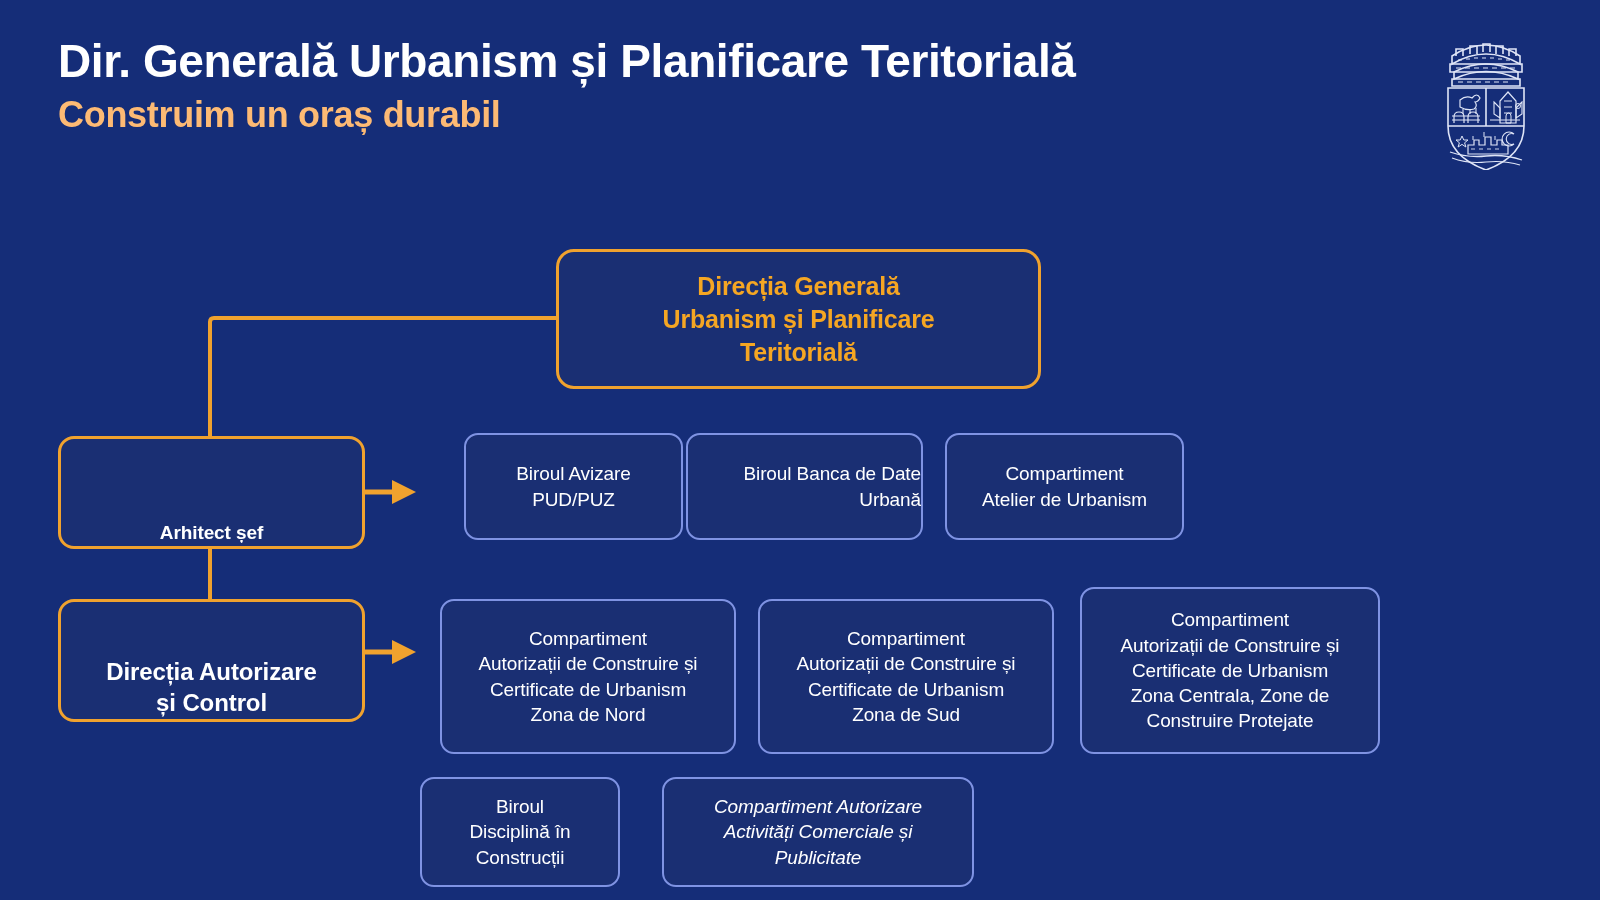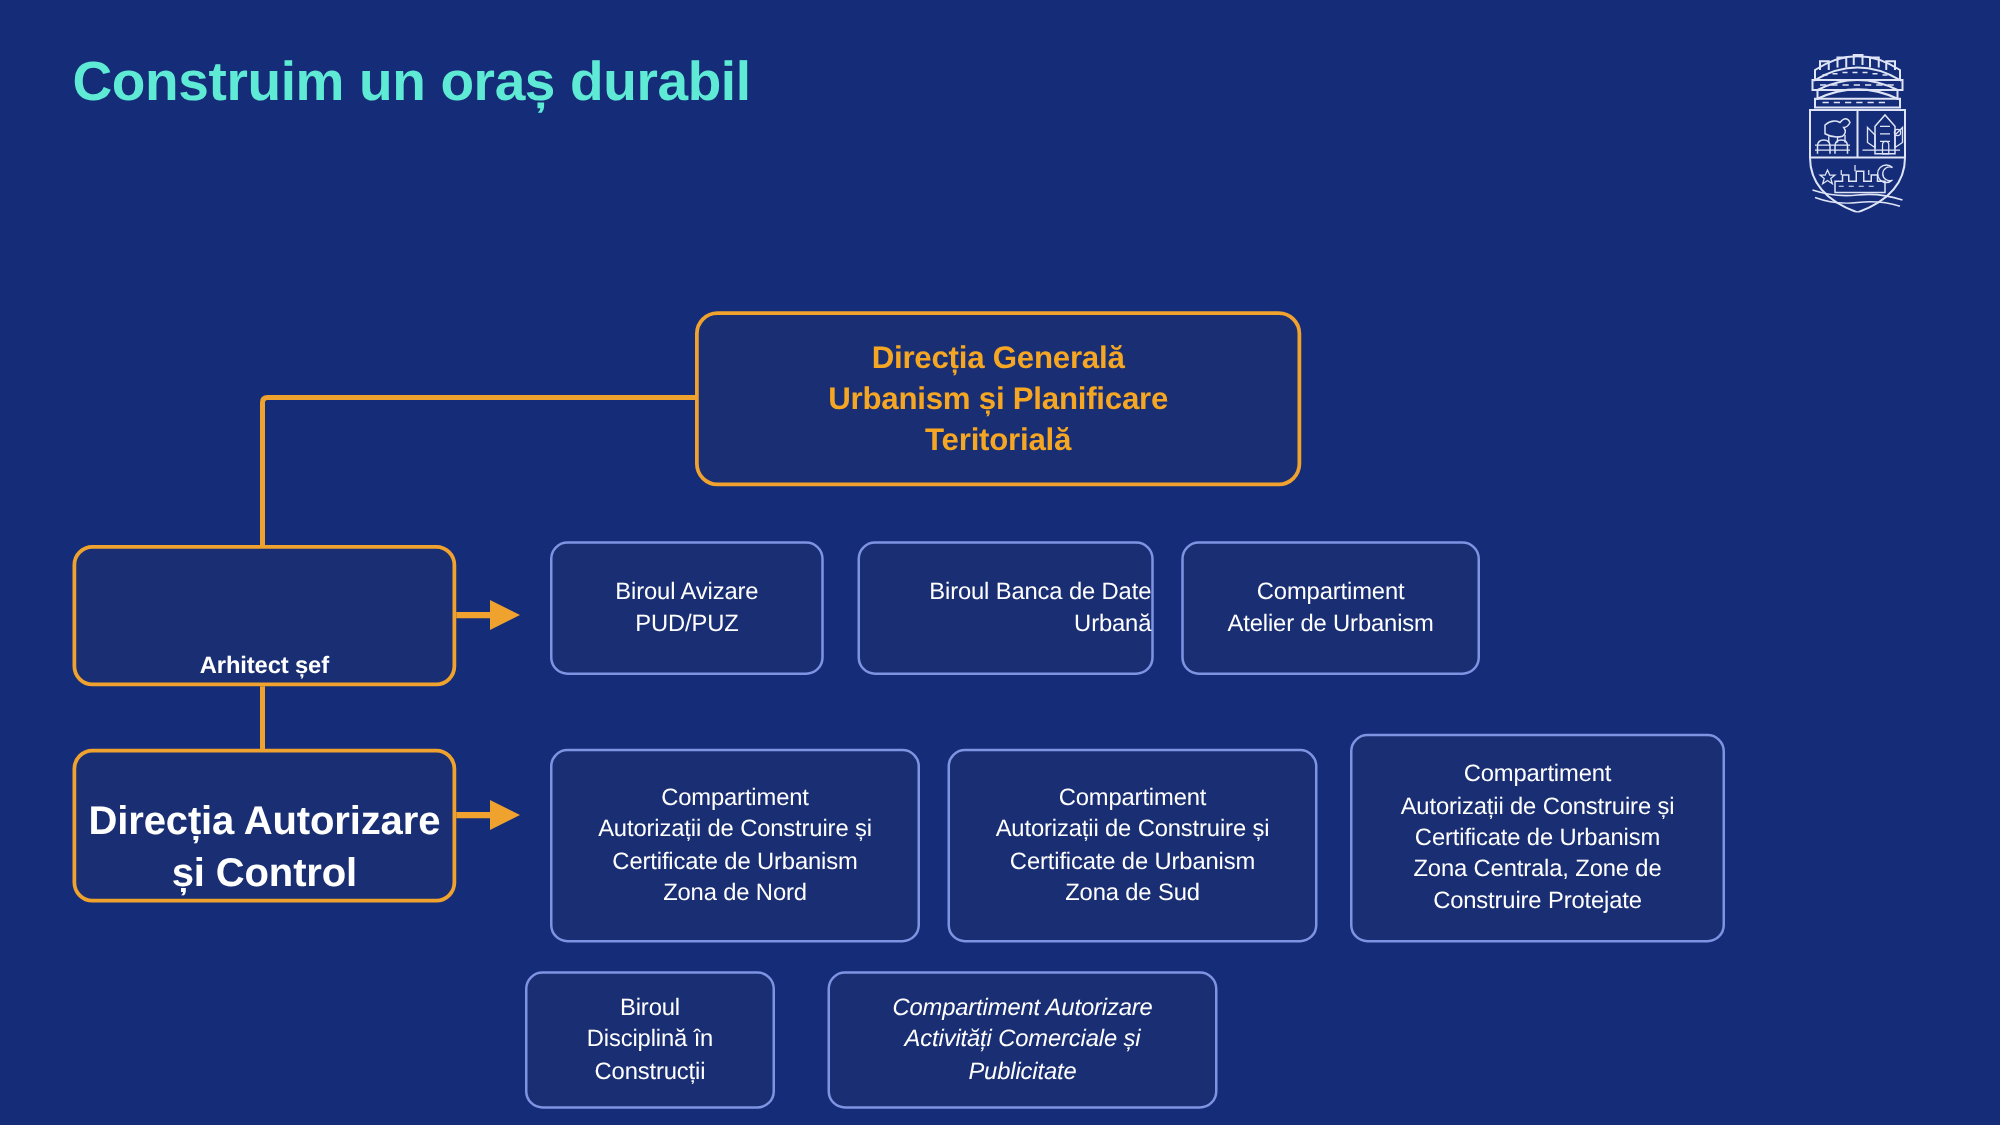--- a/index.html
+++ b/index.html
@@ -36,23 +36,23 @@
   }
   .title-line1 {
     font-size: 46px;
     font-weight: bold;
     color: #ffffff;
     letter-spacing: -0.4px;
     line-height: 1.18;
     white-space: nowrap;
   }
   .title-line2 {
-    font-size: 44px;
-    font-weight: bold;
-    color: #5eead4;
+    font-size: 36px;
+    font-weight: bold;
+    color: #fdba74;
     letter-spacing: -0.3px;
     line-height: 1.18;
     margin-top: 6px;
     white-space: nowrap;
   }
   #crest {
     position: absolute;
     right: 58px;
     top: 20px;
     width: 112px;
@@ -113,21 +113,21 @@
     border-radius: 16px;
     background: #1a2f73;
     align-items: flex-end;
   }
   .node.primary .lbl {
     color: #ffffff;
     font-weight: bold;
     letter-spacing: -0.1px;
   }
   .node.primary.small .lbl { font-size: 19px; line-height: 1.3; }
-  .node.primary.big   .lbl { font-size: 32px; line-height: 1.32; }
+  .node.primary.big   .lbl { font-size: 24px; line-height: 1.32; }
 
   
   .node.leaf {
     border: 2.5px solid #7f93e3;
     border-radius: 14px;
     background: #1a2f73;
   }
   .node.leaf .lbl {
     color: #ffffff;
     font-weight: normal;
@@ -136,20 +136,21 @@
     letter-spacing: -0.1px;
   }
 </style>
 </head>
 <body>
 
 <div id="page">
 
   <div id="header">
     <div id="title-block">
+      <div class="title-line1">Dir. Generală Urbanism și Planificare Teritorială</div>
       <div class="title-line2">Construim un oraș durabil</div>
     </div>
 
     <div id="crest">
       <svg viewBox="0 0 112 150" xmlns="http://www.w3.org/2000/svg" fill="none" stroke="#dfe5f7" stroke-width="1.6">
 
         <path d="M22 36 q34 -22 68 0 v8 q-34 -20 -68 0 z" stroke-width="1.6"></path>
         <path d="M20 44 h72 v8 h-72 z"></path>
         <path d="M24 52 q32 -16 64 0 v7 q-32 -15 -64 0 z"></path>
         <path d="M22 59 h68 v7 h-68 z"></path>
@@ -213,21 +214,21 @@
     <div class="node root" style="left:556px; top:205px; width:485px; height:140px;">
       <span class="lbl">Direcția Generală
 Urbanism și Planificare
 Teritorială</span>
     </div>
 
     <div class="node primary small" style="left:58px; top:392px; width:307px; height:113px;">
       <span class="lbl">Arhitect șef</span>
     </div>
 
-    <div class="node leaf" style="left:440px; top:389px; width:219px; height:107px;">
+    <div class="node leaf" style="left:464px; top:389px; width:219px; height:107px;">
       <span class="lbl">Biroul Avizare
 PUD/PUZ</span>
     </div>
     <div class="node leaf" style="left:686px; top:389px; width:237px; height:107px;text-align:right;">
       <span class="lbl">Biroul Banca de Date
 Urbană</span>
     </div>
     <div class="node leaf" style="left:945px; top:389px; width:239px; height:107px;">
       <span class="lbl">Compartiment
 Atelier de Urbanism</span>

